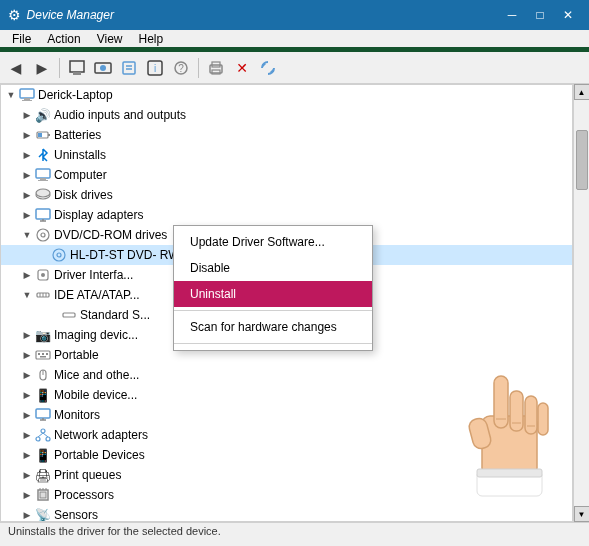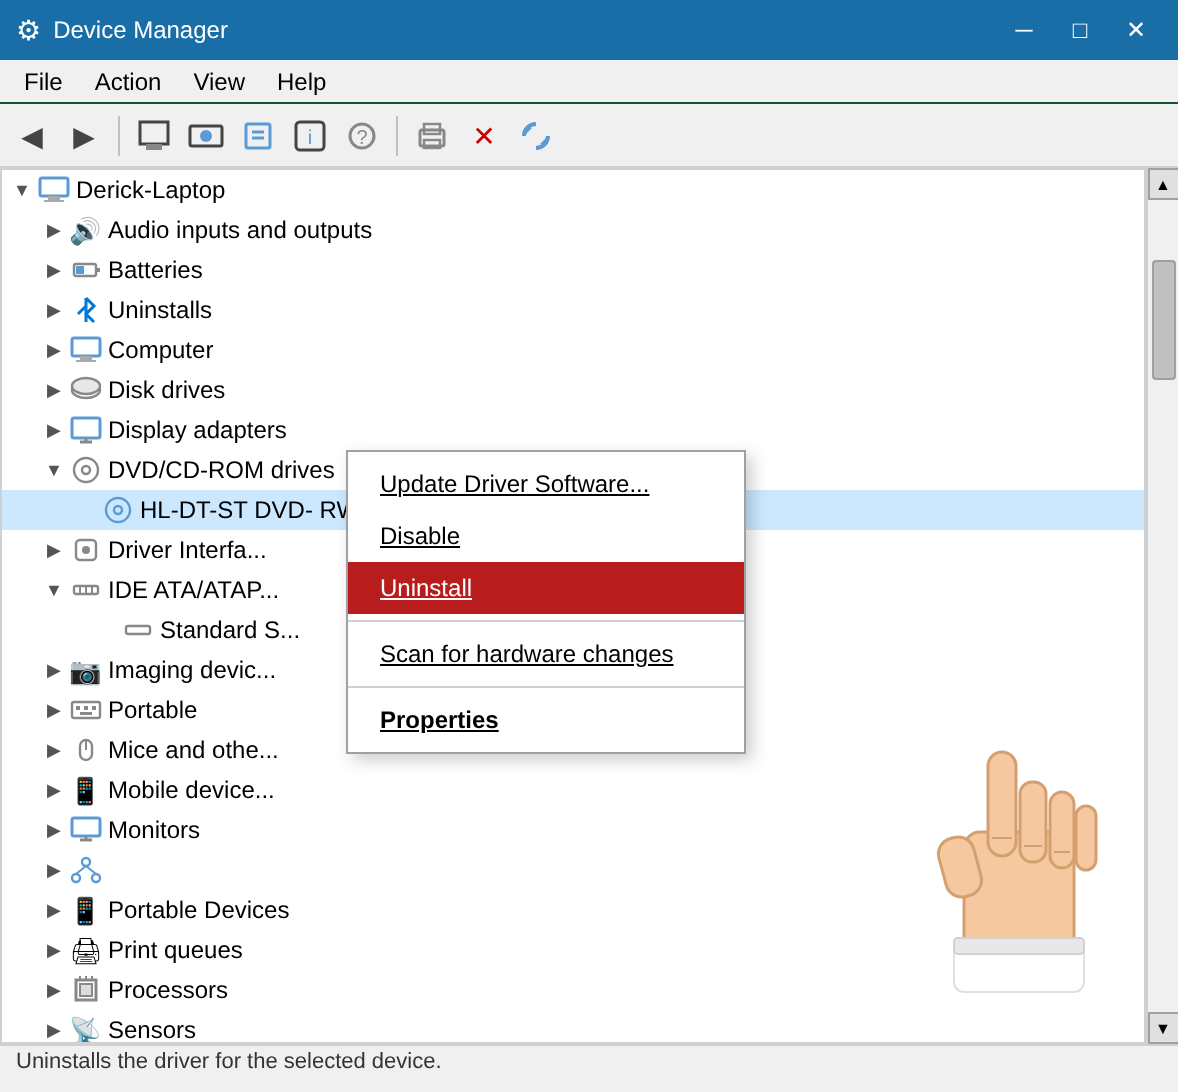--- a/index.html
+++ b/index.html
@@ -22,20 +22,21 @@
       color: white;
       justify-content: space-between;
     }
     .title-bar-left {
       display: flex;
       align-items: center;
       gap: 6px;
     }
     .title-bar-title {
       font-size: 12px;
+      font-style: italic;
     }
     .title-bar-controls {
       display: flex;
       gap: 2px;
     }
     .title-btn {
       width: 26px;
       height: 20px;
       background: transparent;
       border: none;
@@ -47,21 +48,21 @@
       justify-content: center;
     }
 
     
     .menu-bar {
       background: #f0f0f0;
       height: 22px;
       display: flex;
       align-items: center;
       padding: 0 4px;
-      border-bottom: 1px solid #14532d;
+      border-bottom: 5px solid #14532d;
     }
     .menu-item {
       padding: 2px 8px;
       cursor: pointer;
       font-size: 12px;
     }
 
     
     .toolbar {
       background: #f0f0f0;
@@ -190,23 +191,22 @@
       z-index: 100;
       padding: 3px 0;
     }
     .ctx-item {
       height: 26px;
       display: flex;
       align-items: center;
       padding: 0 16px;
       cursor: pointer;
       font-size: 12px;
-      text-decoration: underline;
-    }
-    .ctx-item.highlighted { background: #b91c1c; color: white; }
+    }
+    .ctx-item.highlighted { background: #be185d; color: white; }
     .ctx-separator {
       height: 1px;
       background: #d0d0d0;
       margin: 3px 0;
     }
     .ctx-item.bold { font-weight: bold; }
 
     
     .hand-cursor {
       position: absolute;
@@ -492,20 +492,21 @@
       <span class="expand-icon">▶</span>
       <span class="item-icon">
         <svg width="16" height="16" viewBox="0 0 16 16">
             <circle cx="8" cy="4" r="2" fill="none" stroke="#5b9bd5" stroke-width="1.2"></circle>
             <circle cx="3" cy="12" r="2" fill="none" stroke="#5b9bd5" stroke-width="1.2"></circle>
             <circle cx="13" cy="12" r="2" fill="none" stroke="#5b9bd5" stroke-width="1.2"></circle>
             <line x1="8" y1="6" x2="3" y2="10" stroke="#5b9bd5" stroke-width="1"></line>
             <line x1="8" y1="6" x2="13" y2="10" stroke="#5b9bd5" stroke-width="1"></line>
           </svg>
       </span>
+      <span class="item-label">Network adapters</span>
     </div>
 
     <div class="tree-item" style="padding-left:18px;">
       <span class="expand-icon">▶</span>
       <span class="item-icon">📱</span>
       <span class="item-label">Portable Devices</span>
     </div>
 
     <div class="tree-item" style="padding-left:18px;">
       <span class="expand-icon">▶</span>
@@ -541,23 +542,20 @@
         <span>Disable</span>
       </div>
       <div class="ctx-item highlighted">
         <span>Uninstall</span>
       </div>
       <div class="ctx-separator"></div>
       <div class="ctx-item">
         <span>Scan for hardware changes</span>
       </div>
       <div class="ctx-separator"></div>
-      <div class="ctx-item bold">
-        <span>Properties</span>
-      </div>
     </div>
 
     <div class="hand-cursor">
       <svg viewBox="0 0 110 140" xmlns="http://www.w3.org/2000/svg">
 
         <g transform="translate(10, 0)">
 
           <rect x="20" y="55" width="55" height="60" rx="8" fill="#f5c8a0" stroke="#d4a070" stroke-width="1.5"></rect>
 
           <rect x="32" y="15" width="14" height="52" rx="7" fill="#f5c8a0" stroke="#d4a070" stroke-width="1.5"></rect>

